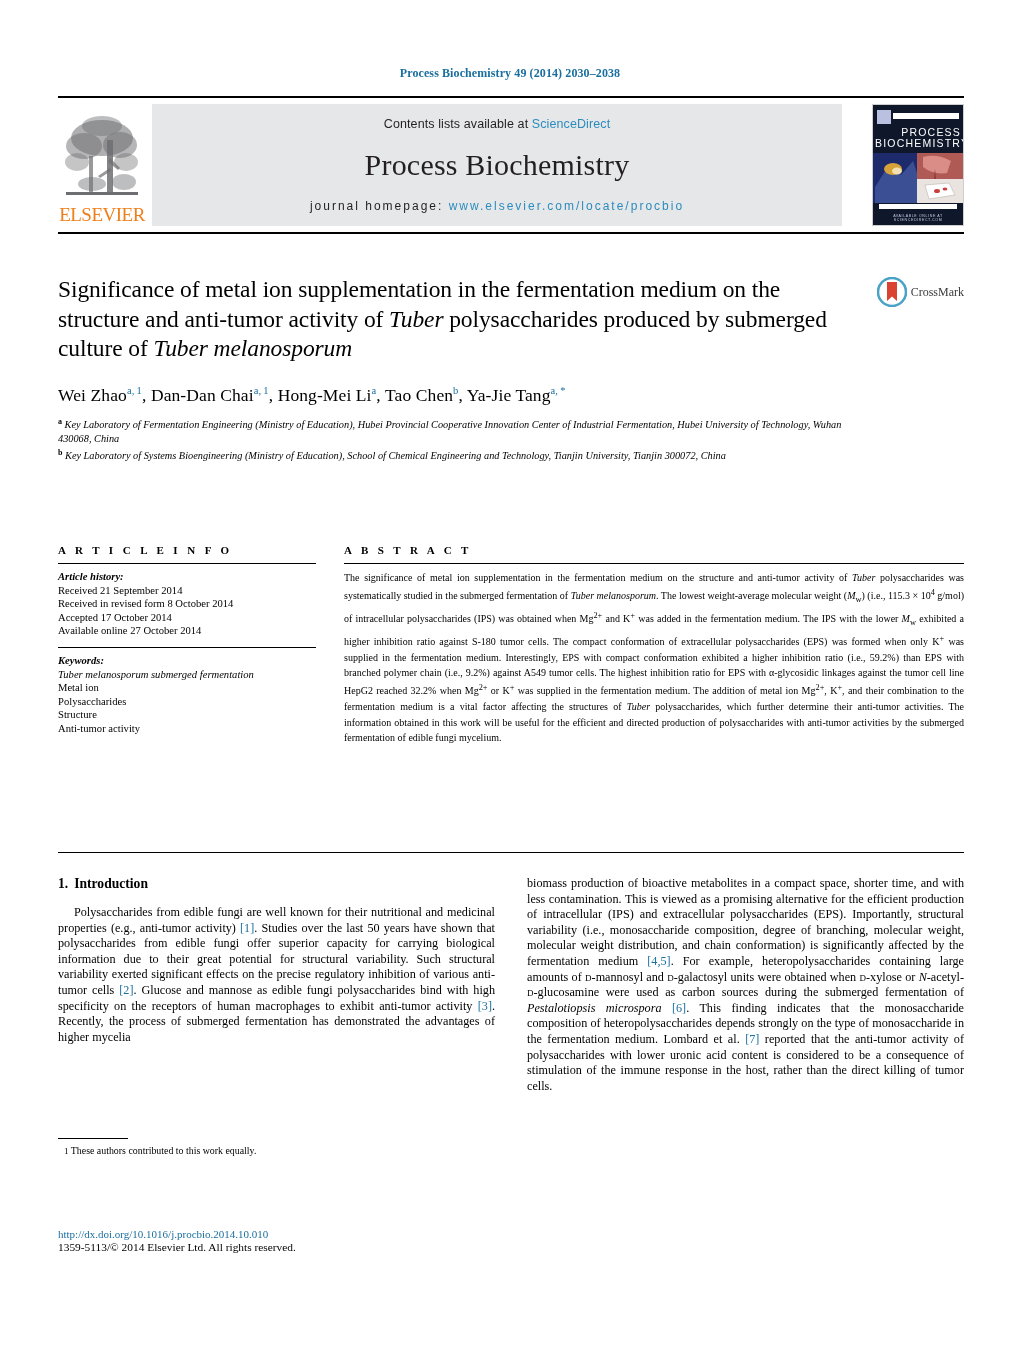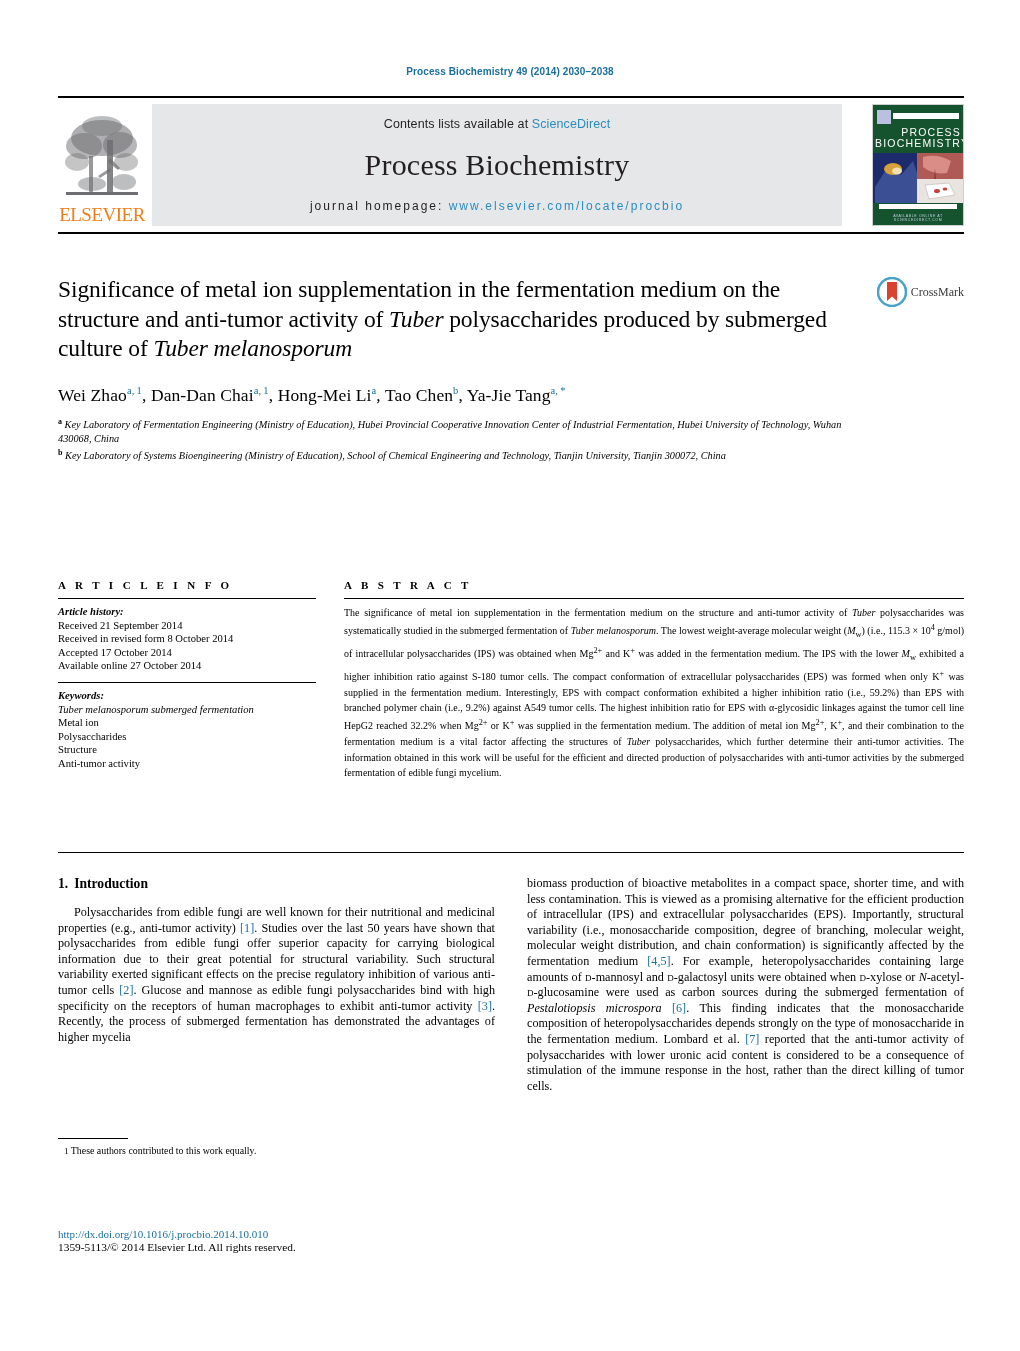--- a/index.html
+++ b/index.html
@@ -12,25 +12,25 @@
     color: #000000;
     position: relative;
     overflow: hidden;
   }
   .page { position: relative; width: 1020px; height: 1351px; padding: 0; }
 
   
   .running-head {
     text-align: center;
     color: #1a6f9e;
-    font-size: 10px;
+    font-size: 12px;
     font-weight: bold;
     padding-top: 66px;
     letter-spacing: 0.1px;
-    font-family: Liberation Sans, sans-serif;
+    font-family: Liberation Serif, serif;
   }
 
   
   .masthead-wrap {
     position: absolute;
     top: 96px;
     left: 58px;
     width: 906px;
   }
   .masthead-rule-top {
@@ -88,21 +88,21 @@
     font-family: "Liberation Sans", sans-serif;
     font-size: 12px;
     color: #231f20;
     letter-spacing: 2.0px;
   }
   .homepage-url { color: #2b8cbe; }
   .cover-thumb {
     width: 92px;
     flex: 0 0 92px;
     height: 122px;
-    background: #14532d;
+    background: #0f172a;
     position: relative;
     overflow: hidden;
     border: 1px solid #cfcfcf;
     margin-left: 24px;
   }
   .cover-band-top { position:absolute; left:20px; top:8px; right:4px; height:6px; background:#ffffff; }
   .cover-sq { position:absolute; left:4px; top:5px; width:14px; height:14px; background:#b9c0e0; }
   .cover-title {
     position:absolute; left:2px; top:22px; right:2px;
     text-align:right; color:#ffffff;
@@ -162,21 +162,20 @@
   
   .info-abs { position: absolute; top: 544px; left: 58px; width: 906px; display: flex; }
   .col-info { width: 258px; flex: 0 0 258px; }
   .col-abs { flex: 1 1 auto; margin-left: 28px; }
   .sec-head {
     font-family: "Liberation Serif", serif;
     font-size: 11px;
     font-weight: bold;
     letter-spacing: 3.4px;
     margin-bottom: 7px;
-    margin-top: 35px;
   }
   .thin-rule { border-top: 1px solid #000; margin: 0 0 6px 0; }
   .info-body {
     font-family: "Liberation Serif", serif;
     font-size: 10.6px;
     line-height: 13.6px;
   }
   .info-body .lbl { font-style: italic; font-weight: bold; }
   .kw-block { margin-top: 9px; }
   .abs-text {

